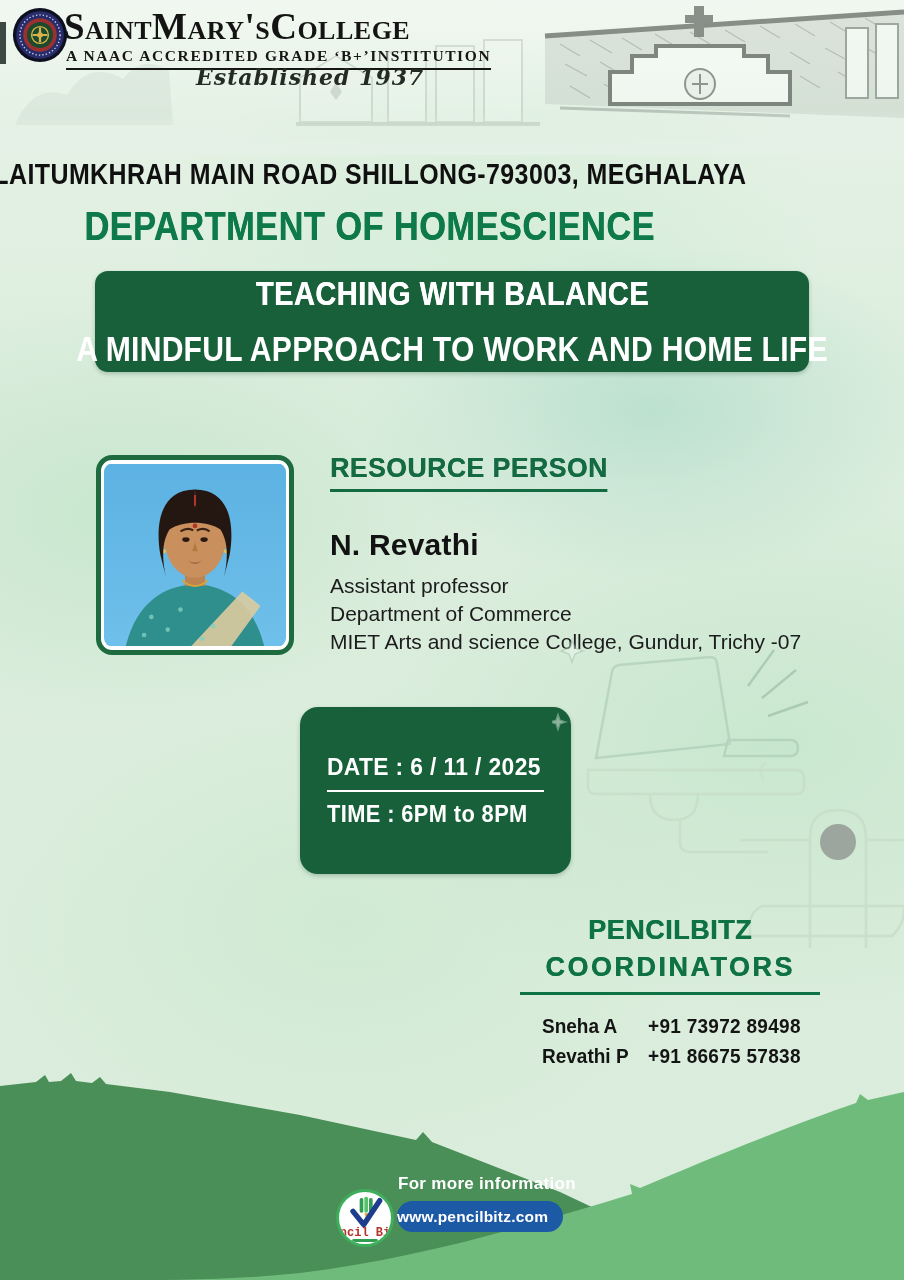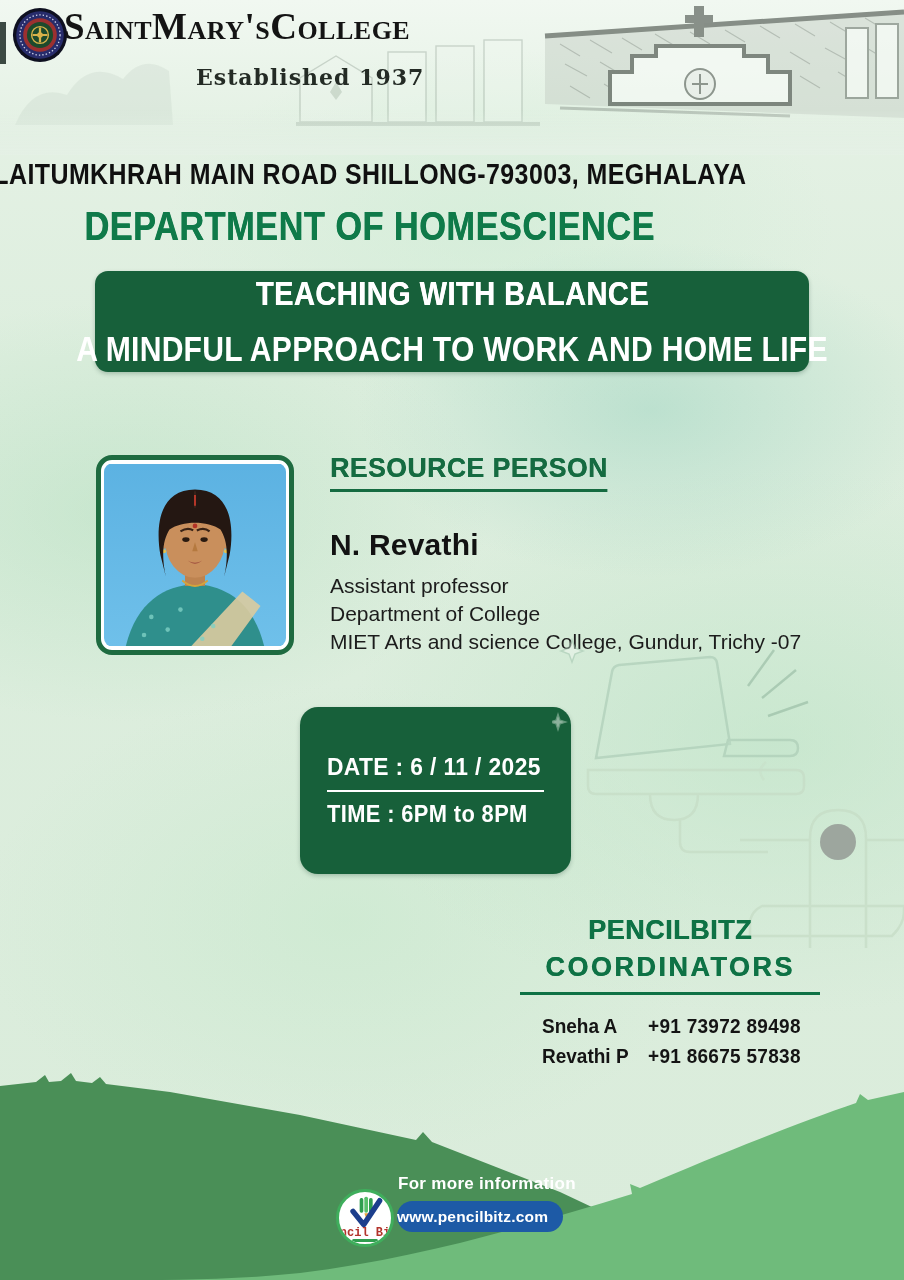--- a/index.html
+++ b/index.html
@@ -28,21 +28,21 @@
     left:64px; top:8px; font-family:"Liberation Serif", serif; font-weight:700;
     font-variant-caps: small-caps; font-size:37px; color:#141414; letter-spacing:.5px;
     white-space:nowrap; line-height:1.05;
   }
   .naac {
     left:66px; top:47px; font-family:"Liberation Serif", serif; font-weight:700;
     font-size:15.5px; color:#161616; letter-spacing:1.6px; white-space:nowrap;
     border-bottom: 2.5px solid #161616; padding-bottom:3px;
   }
   .established {
-    left:196px; top:64px; font-family:"DejaVu Serif", serif; font-weight:700;
+    left:196px; top:64px; font-family:"DejaVu Serif", serif; font-style:italic; font-weight:700;
     font-size:22px; color:#242b25; letter-spacing:1px; white-space:nowrap;
   }
 
   
   .center-row { left:0; width:740px; display:flex; justify-content:center; }
   .address {
     top:158px; font-weight:700; font-size:29px; color:#101010;
     letter-spacing:.5px; transform:scaleX(.86); white-space:nowrap;
   }
   .dept {
@@ -159,20 +159,21 @@
       <circle cx="30" cy="30" r="25.5" fill="#272c6b"></circle>
       <circle cx="30" cy="30" r="21.5" fill="none" stroke="#cdd1e8" stroke-width="1.4" stroke-dasharray="1.5,2.2"></circle>
       <circle cx="30" cy="30" r="18" fill="#9c3030"></circle>
       <circle cx="30" cy="30" r="14" fill="#1d4a2c"></circle>
       <circle cx="30" cy="30" r="9" fill="none" stroke="#d8b24a" stroke-width="1.5"></circle>
       <path d="M30,22 v16 M22,30 h16" stroke="#d8b24a" stroke-width="2.4"></path>
       <circle cx="30" cy="30" r="3" fill="#d8b24a"></circle>
     </svg>
 
     <div class="abs college-name">SaintMary'sCollege</div>
+    <div class="abs naac">A NAAC ACCREDITED GRADE ‘B+’INSTITUTION</div>
     <div class="abs established">Established 1937</div>
   </div>
 
   <div class="abs center-row" style="top:158px">
     <div class="address">LAITUMKHRAH MAIN ROAD SHILLONG-793003, MEGHALAYA</div>
   </div>
   <div class="abs center-row" style="top:203px">
     <div class="dept">DEPARTMENT OF HOMESCIENCE</div>
   </div>
 
@@ -217,21 +218,21 @@
       <path d="M100,86 l-3,10 h6 z" fill="#b5793f"></path>
       <path d="M92,106 q8,5 16,0 q-8,7 -16,0" fill="#9c4a3c"></path>
     </svg>
   </div>
 
   <div class="abs rp-block">
     <div class="rp-heading">RESOURCE PERSON</div>
     <div class="rp-name">N. Revathi</div>
     <div class="rp-lines">
       <div>Assistant professor</div>
-      <div>Department of College</div>
+      <div>Department of Commerce</div>
       <div>MIET Arts and science College, Gundur, Trichy -07</div>
     </div>
   </div>
 
   <div class="abs date-box">
     <div class="date-line">DATE : 6 / 11 / 2025</div>
     <div class="date-divider"></div>
     <div class="time-line">TIME : 6PM to 8PM</div>
   </div>
 

